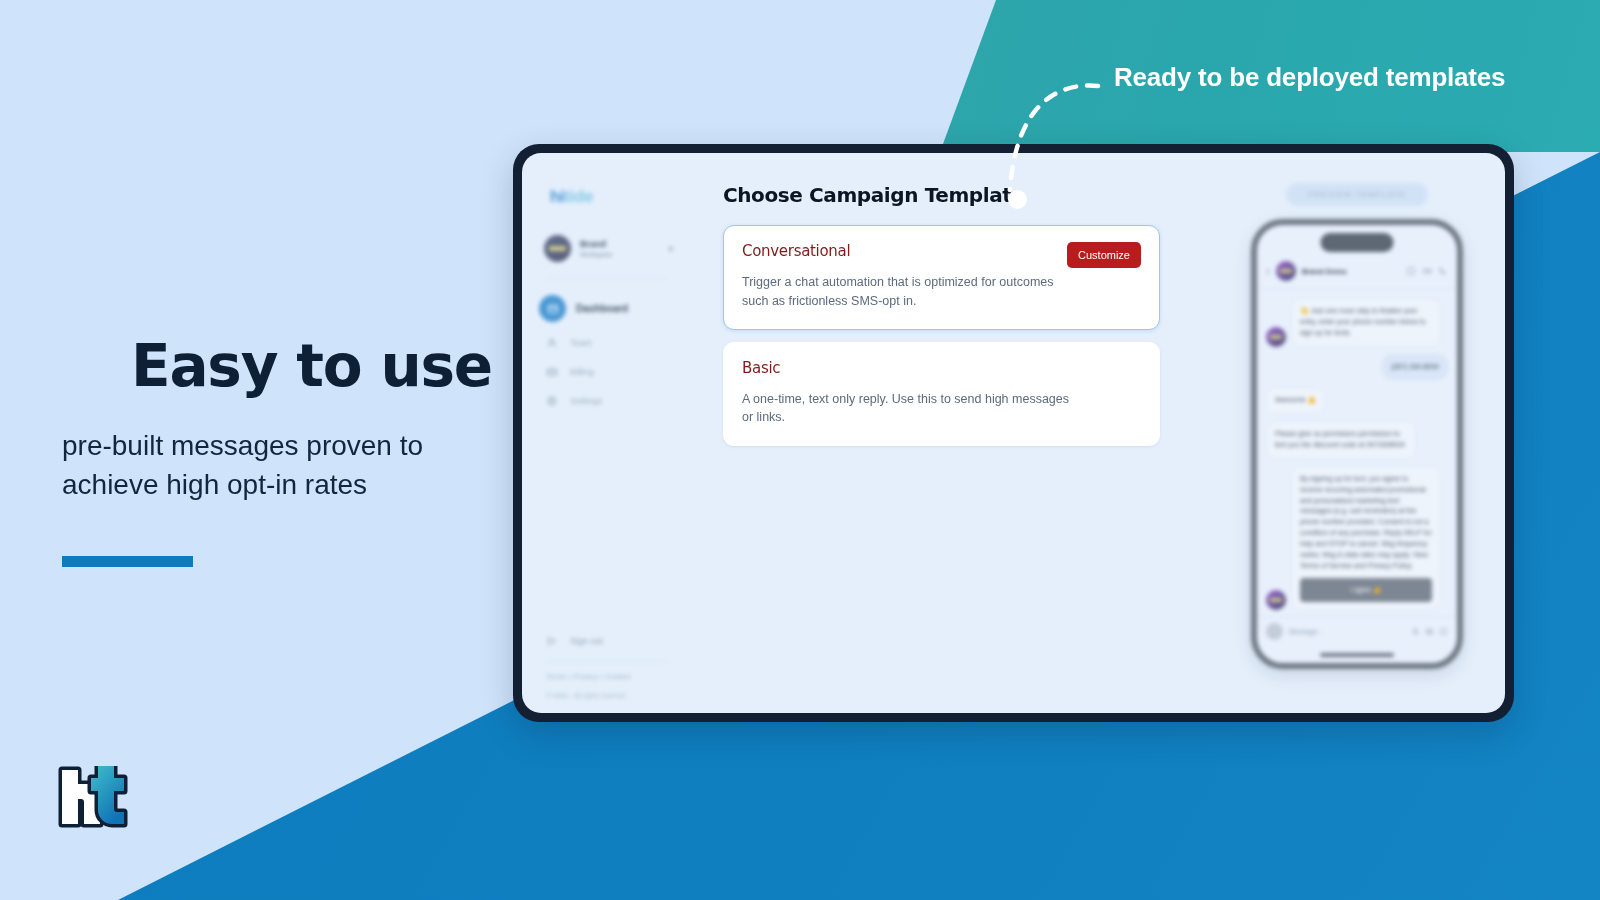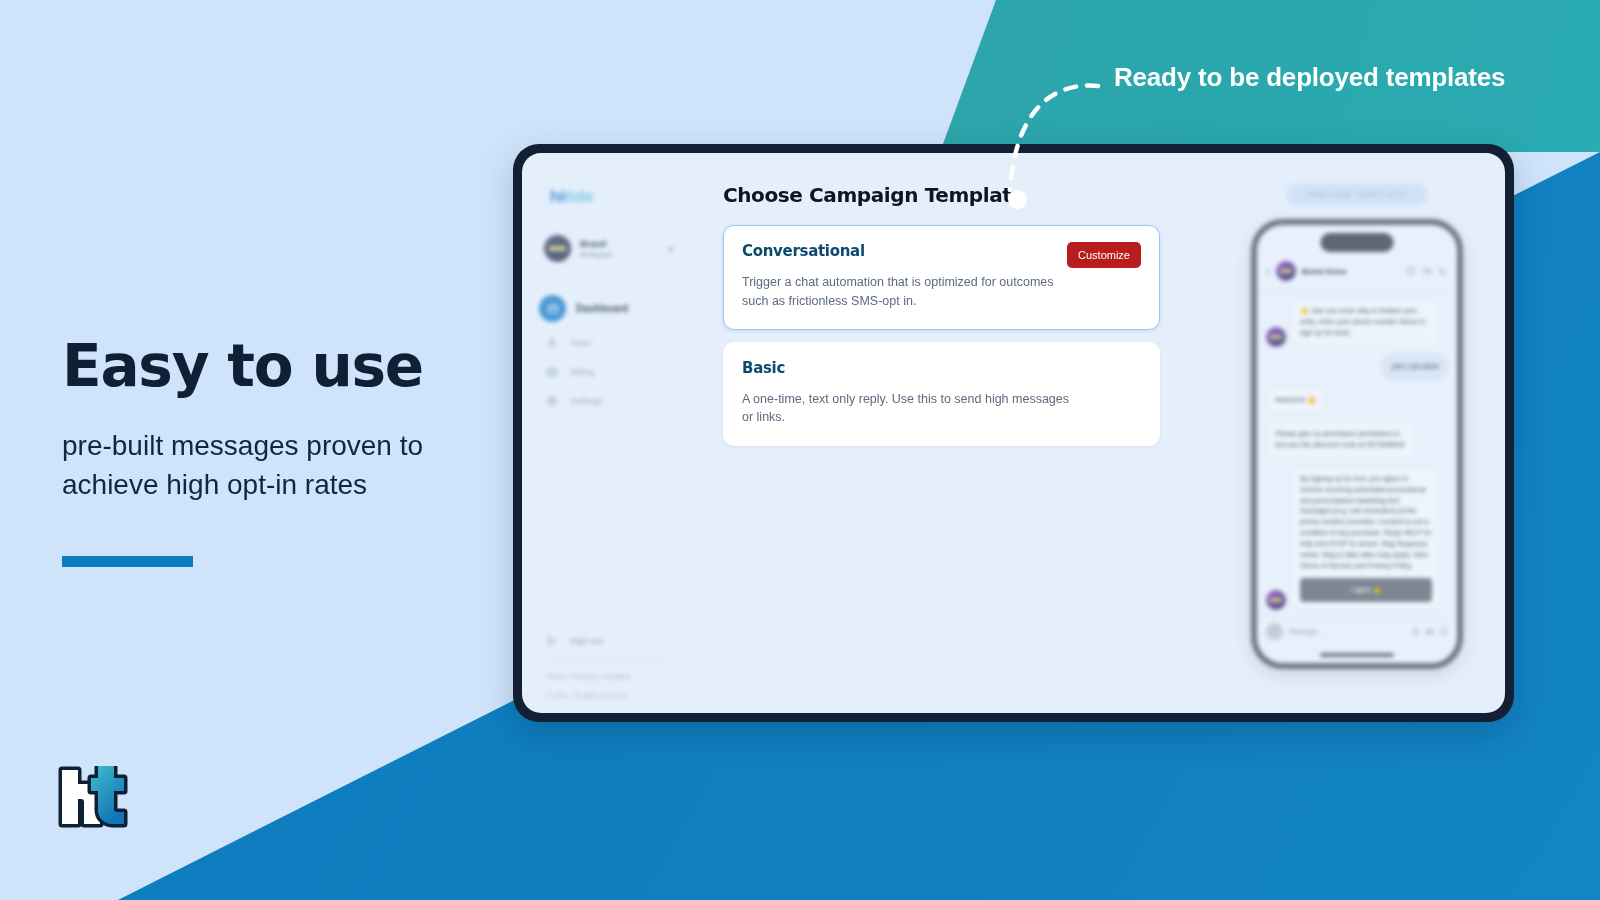--- a/index.html
+++ b/index.html
@@ -32,20 +32,21 @@
   }
 
   
   .copy { position: absolute; left: 62px; top: 336px; z-index: 4; }
   .headline {
     font-family: "DejaVu Sans", sans-serif;
     font-size: 58px; font-weight: 700;
     letter-spacing: -1.2px;
     color: #0e2035;
     line-height: 1.05;
+    text-align: right;
   }
   .subcopy {
     margin-top: 30px;
     font-size: 28px;
     line-height: 1.38;
     color: #12263d;
     max-width: 430px;
     font-weight: 400;
   }
   .accent-bar {
@@ -184,21 +185,21 @@
     border-radius: 11px;
     border: 1px solid transparent;
     padding: 16px 18px 18px 18px;
     position: relative;
     box-shadow: 0 1px 3px rgba(18,45,80,0.08);
     min-height: 94px;
   }
   .tcard.selected { border-color: #9dc6ef; box-shadow: 0 1px 4px rgba(30,90,160,0.14); }
   .tcard-title {
     font-family: "DejaVu Sans", sans-serif;
-    font-size: 15px; font-weight: 700; color: #0c4a6e;
+    font-size: 15px; font-weight: 400; color: #7f1d1d;
     letter-spacing: -0.3px;
   }
   .tcard-desc {
     margin-top: 13px;
     font-size: 12.5px; line-height: 1.5;
     color: #5c6b7d;
     max-width: 330px;
   }
   .customize-btn {
     position: absolute; right: 18px; top: 16px;

